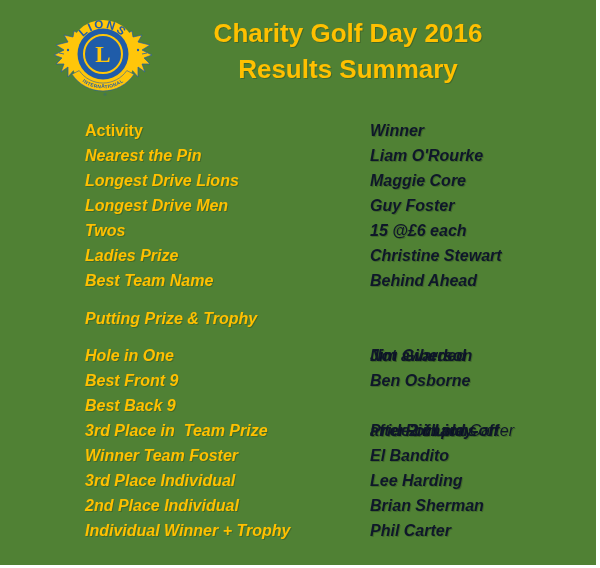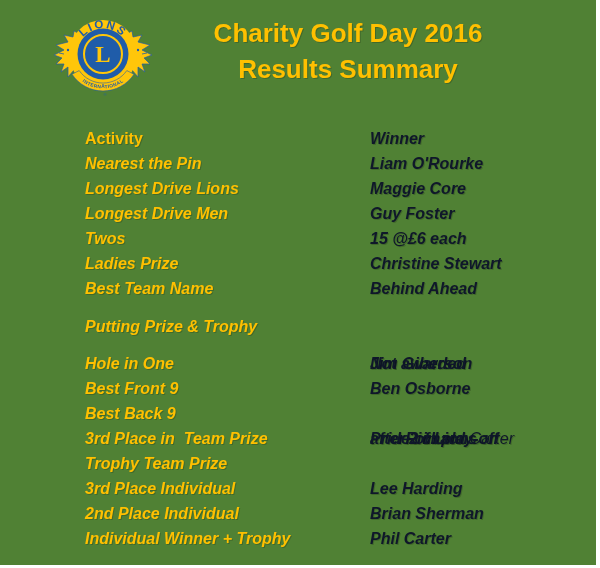--- a/index.html
+++ b/index.html
@@ -34,21 +34,20 @@
     font-weight: bold;
     font-size: 26px;
     line-height: 36px;
     text-shadow: 1px 1px 0 rgba(0,0,0,0.18);
   }
   .results-table {
     position: absolute;
     left: 85px;
     top: 118px;
     width: 500px;
-    margin-top: 8px;
   }
   .row {
     display: flex;
     height: 25px;
     line-height: 25px;
     font-size: 16px;
     font-weight: bold;
     text-shadow: 1px 1px 0 rgba(0,0,0,0.18);
   }
   .row.tall {
@@ -188,21 +187,22 @@
       </div>
     </div>
 
     <div class="row">
       <div class="act">3rd Place in  Team Prize</div>
       <div class="win">Pride of Lions</div>
     </div>
 
 
     <div class="row">
-      <div class="act">Trophy Team Prize</div>
+      <div class="act">Winner Team Foster</div>
+      <div class="win">El Bandito</div>
     </div>
 
     <div class="row">
       <div class="act">3rd Place Individual</div>
       <div class="win">Lee Harding</div>
     </div>
 
     <div class="row">
       <div class="act">2nd Place Individual</div>
       <div class="win">Brian Sherman</div>

